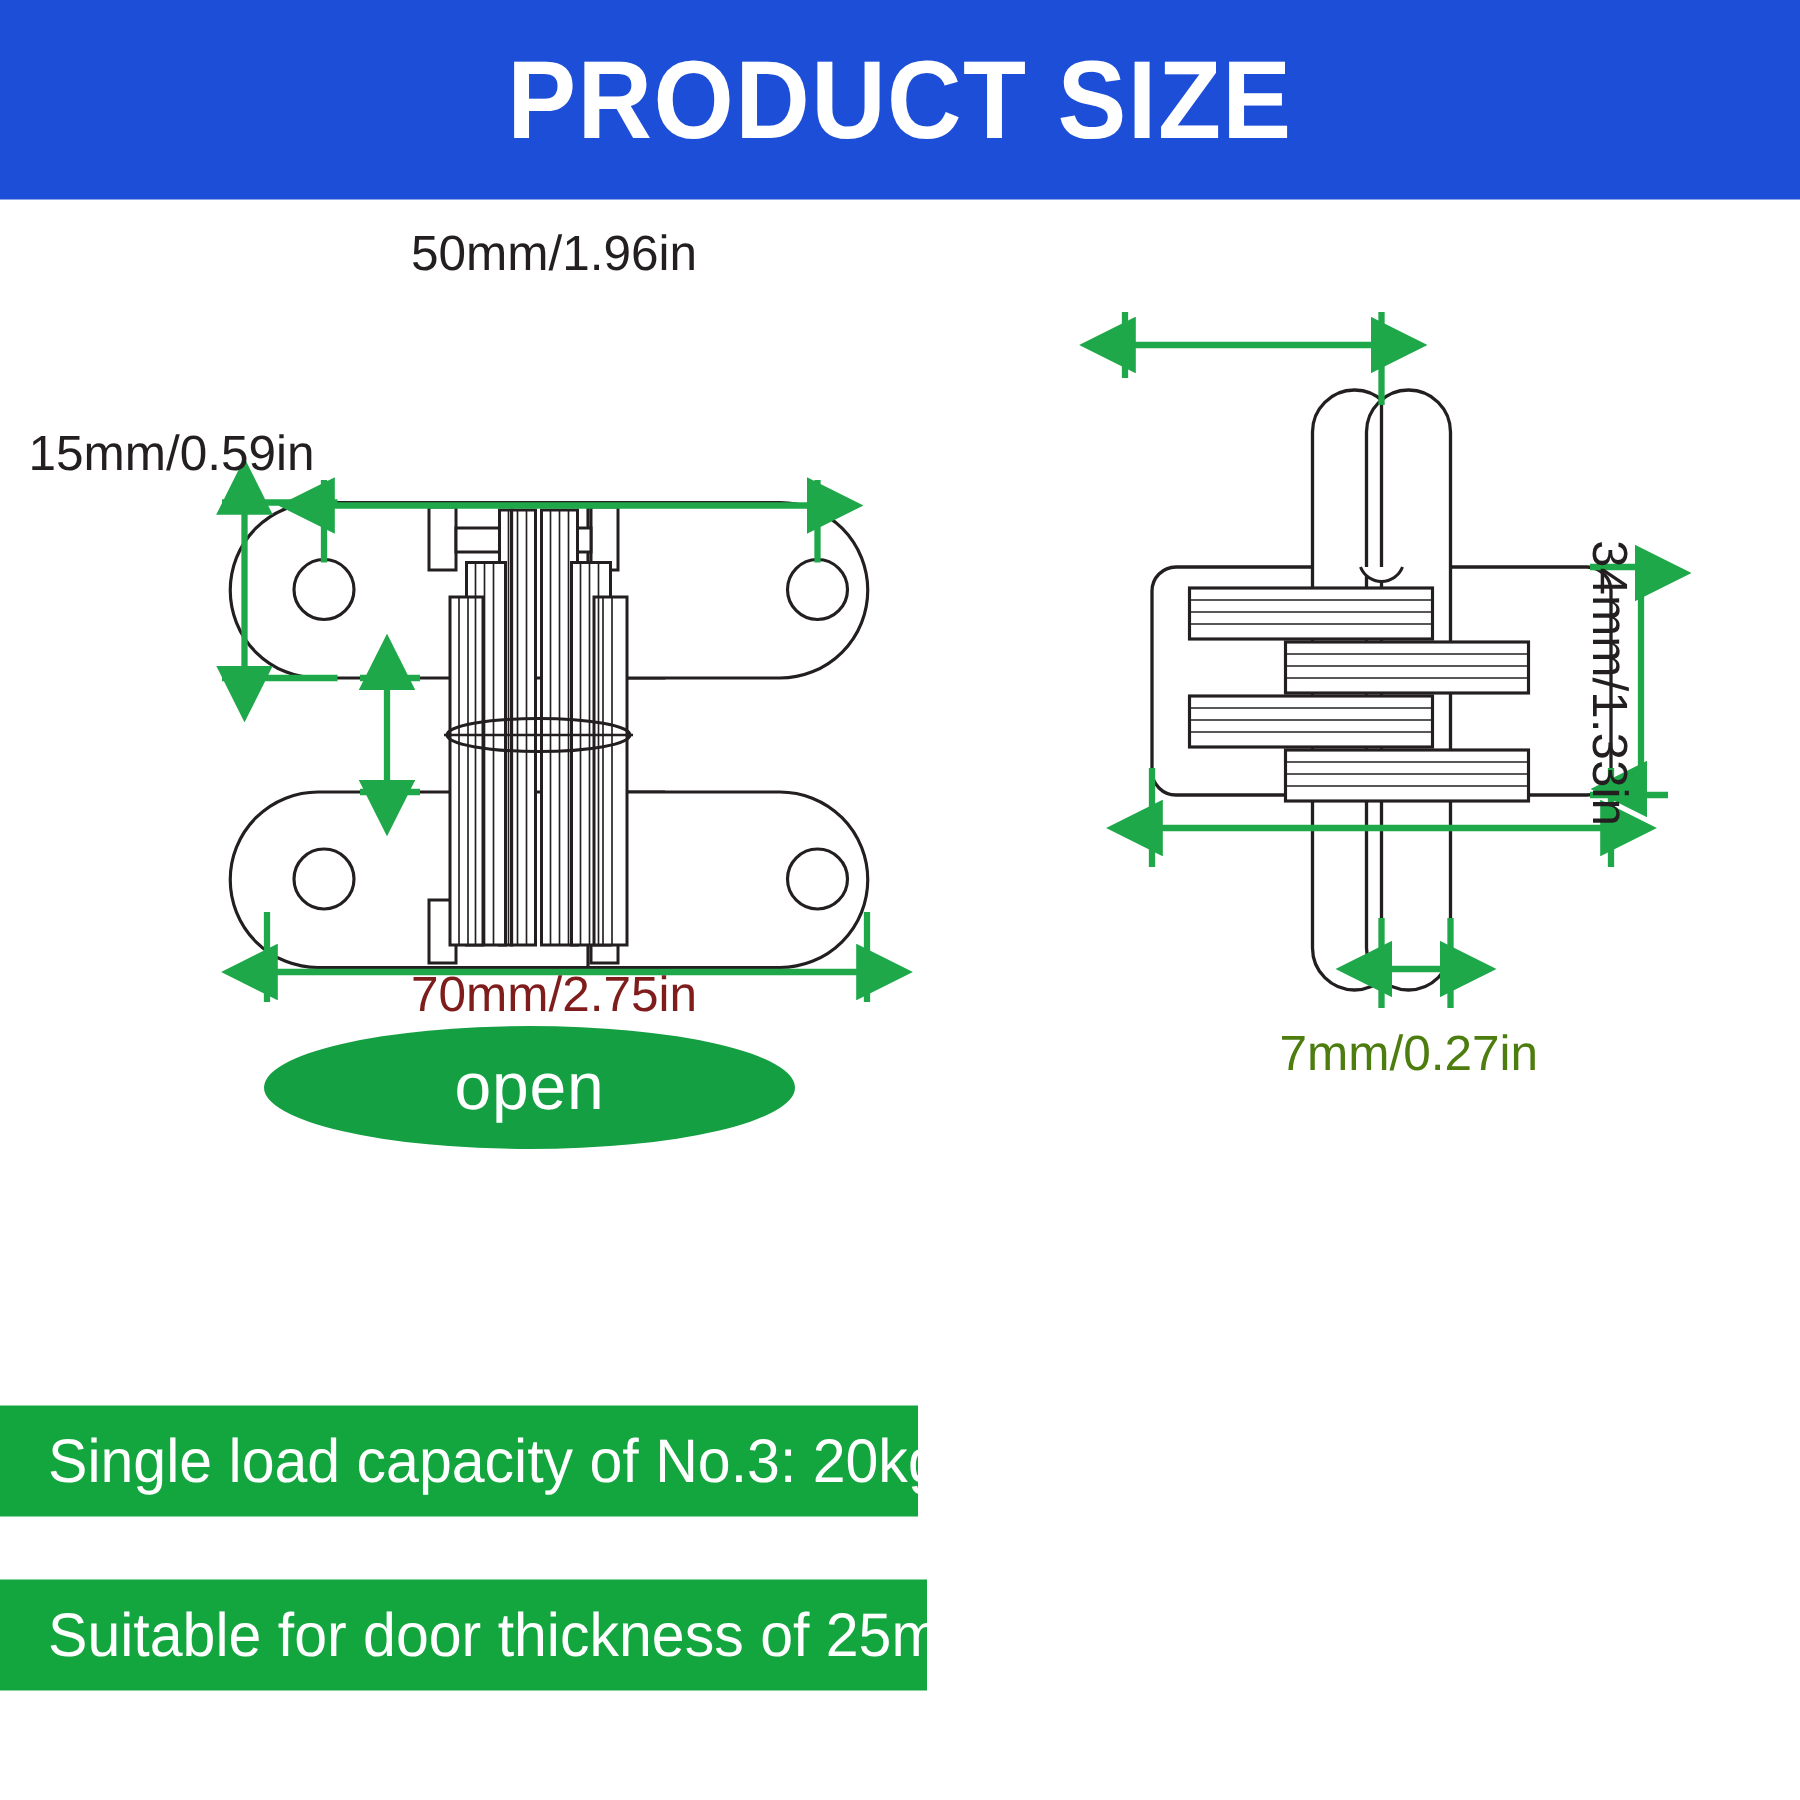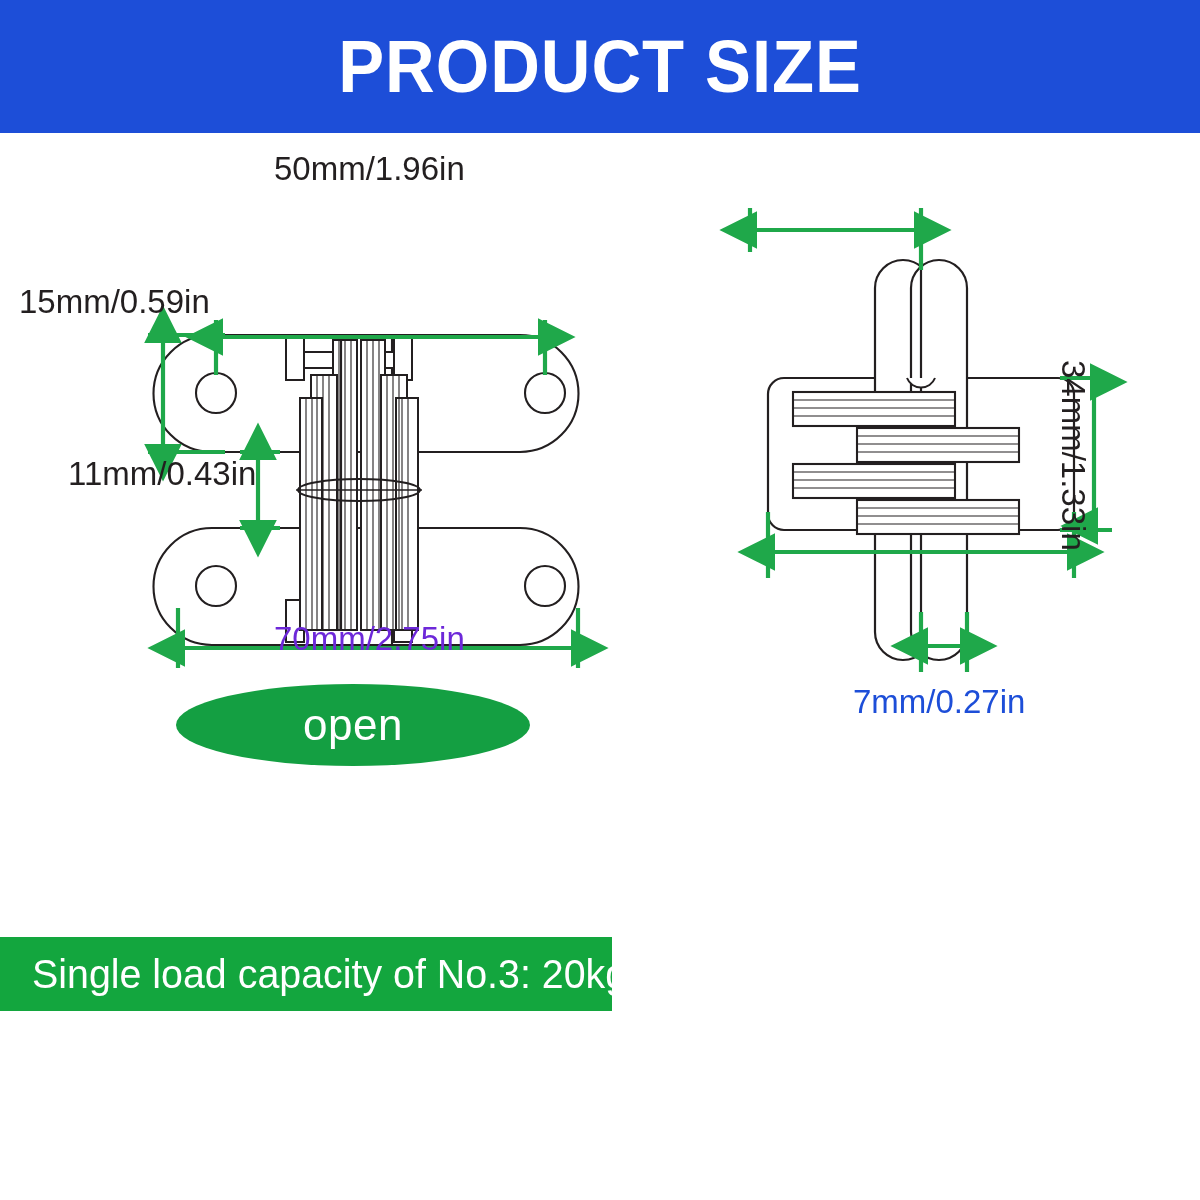--- a/index.html
+++ b/index.html
@@ -180,22 +180,21 @@
         <line x1="258" y1="296" x2="258" y2="364" marker-start="url(#ahL)" marker-end="url(#ahR)"></line>
 
         <line x1="178" y1="448" x2="178" y2="508"></line>
         <line x1="578" y1="448" x2="578" y2="508"></line>
         <line x1="181" y1="488" x2="575" y2="488" marker-start="url(#ahL)" marker-end="url(#ahR)"></line>
       </g>
     </svg>
 
     <div style="position:absolute;left:274px;top:-10px;font-size:33px;color:#231f20;white-space:nowrap;">50mm/1.96in</div>
     <div style="position:absolute;left:19px;top:123px;font-size:33px;color:#231f20;white-space:nowrap;">15mm/0.59in</div>
-    <div style="position:absolute;left:68px;top:295px;font-size:33px;color:#231f20;white-space:nowrap;">11mm/0.43in</div>
-    <div style="position:absolute;left:274px;top:460px;font-size:33px;color:#6d28d9;white-space:nowrap;">70mm/2.75in</div>
+    <div style="position:absolute;left:274px;top:484px;font-size:33px;color:#7f1d1d;white-space:nowrap;">70mm/2.75in</div>
   </div>
 
   <div class="diagram" style="left:620px;top:160px;width:580px;height:580px;">
     <svg class="svg-full" width="580" height="580" viewBox="0 0 580 580" xmlns="http://www.w3.org/2000/svg">
       <defs>
         <marker id="bhL" markerWidth="9" markerHeight="9" refX="8" refY="4.5" orient="auto">
           <path d="M9,0 L0,4.5 L9,9 z" fill="#1fa84a"></path>
         </marker>
         <marker id="bhR" markerWidth="9" markerHeight="9" refX="1" refY="4.5" orient="auto">
           <path d="M0,0 L9,4.5 L0,9 z" fill="#1fa84a"></path>
@@ -255,25 +254,28 @@
         <line x1="151" y1="392" x2="451" y2="392" marker-start="url(#bhL)" marker-end="url(#bhR)"></line>
 
         <line x1="301" y1="452" x2="301" y2="512"></line>
         <line x1="347" y1="452" x2="347" y2="512"></line>
         <line x1="304" y1="486" x2="344" y2="486" marker-start="url(#bhL)" marker-end="url(#bhR)"></line>
       </g>
     </svg>
 
     <div style="position:absolute;left:472px;top:200px;font-size:33px;color:#231f20;white-space:nowrap;
                 transform:rotate(90deg);transform-origin:left top;">34mm/1.33in</div>
-    <div style="position:absolute;left:233px;top:523px;font-size:33px;color:#1d4ed8;white-space:nowrap;">7mm/0.27in</div>
+    <div style="position:absolute;left:233px;top:523px;font-size:33px;color:#4d7c0f;white-space:nowrap;">7mm/0.27in</div>
   </div>
 
   <div class="pill pill-open">
     <span>open</span>
   </div>
 
   <div class="featbar featbar-1">
     <span>Single load capacity of No.3: 20kg</span>
   </div>
+  <div class="featbar featbar-2">
+    <span>Suitable for door thickness of 25mm</span>
+  </div>
 
 
 </div>
 
 </body></html>

